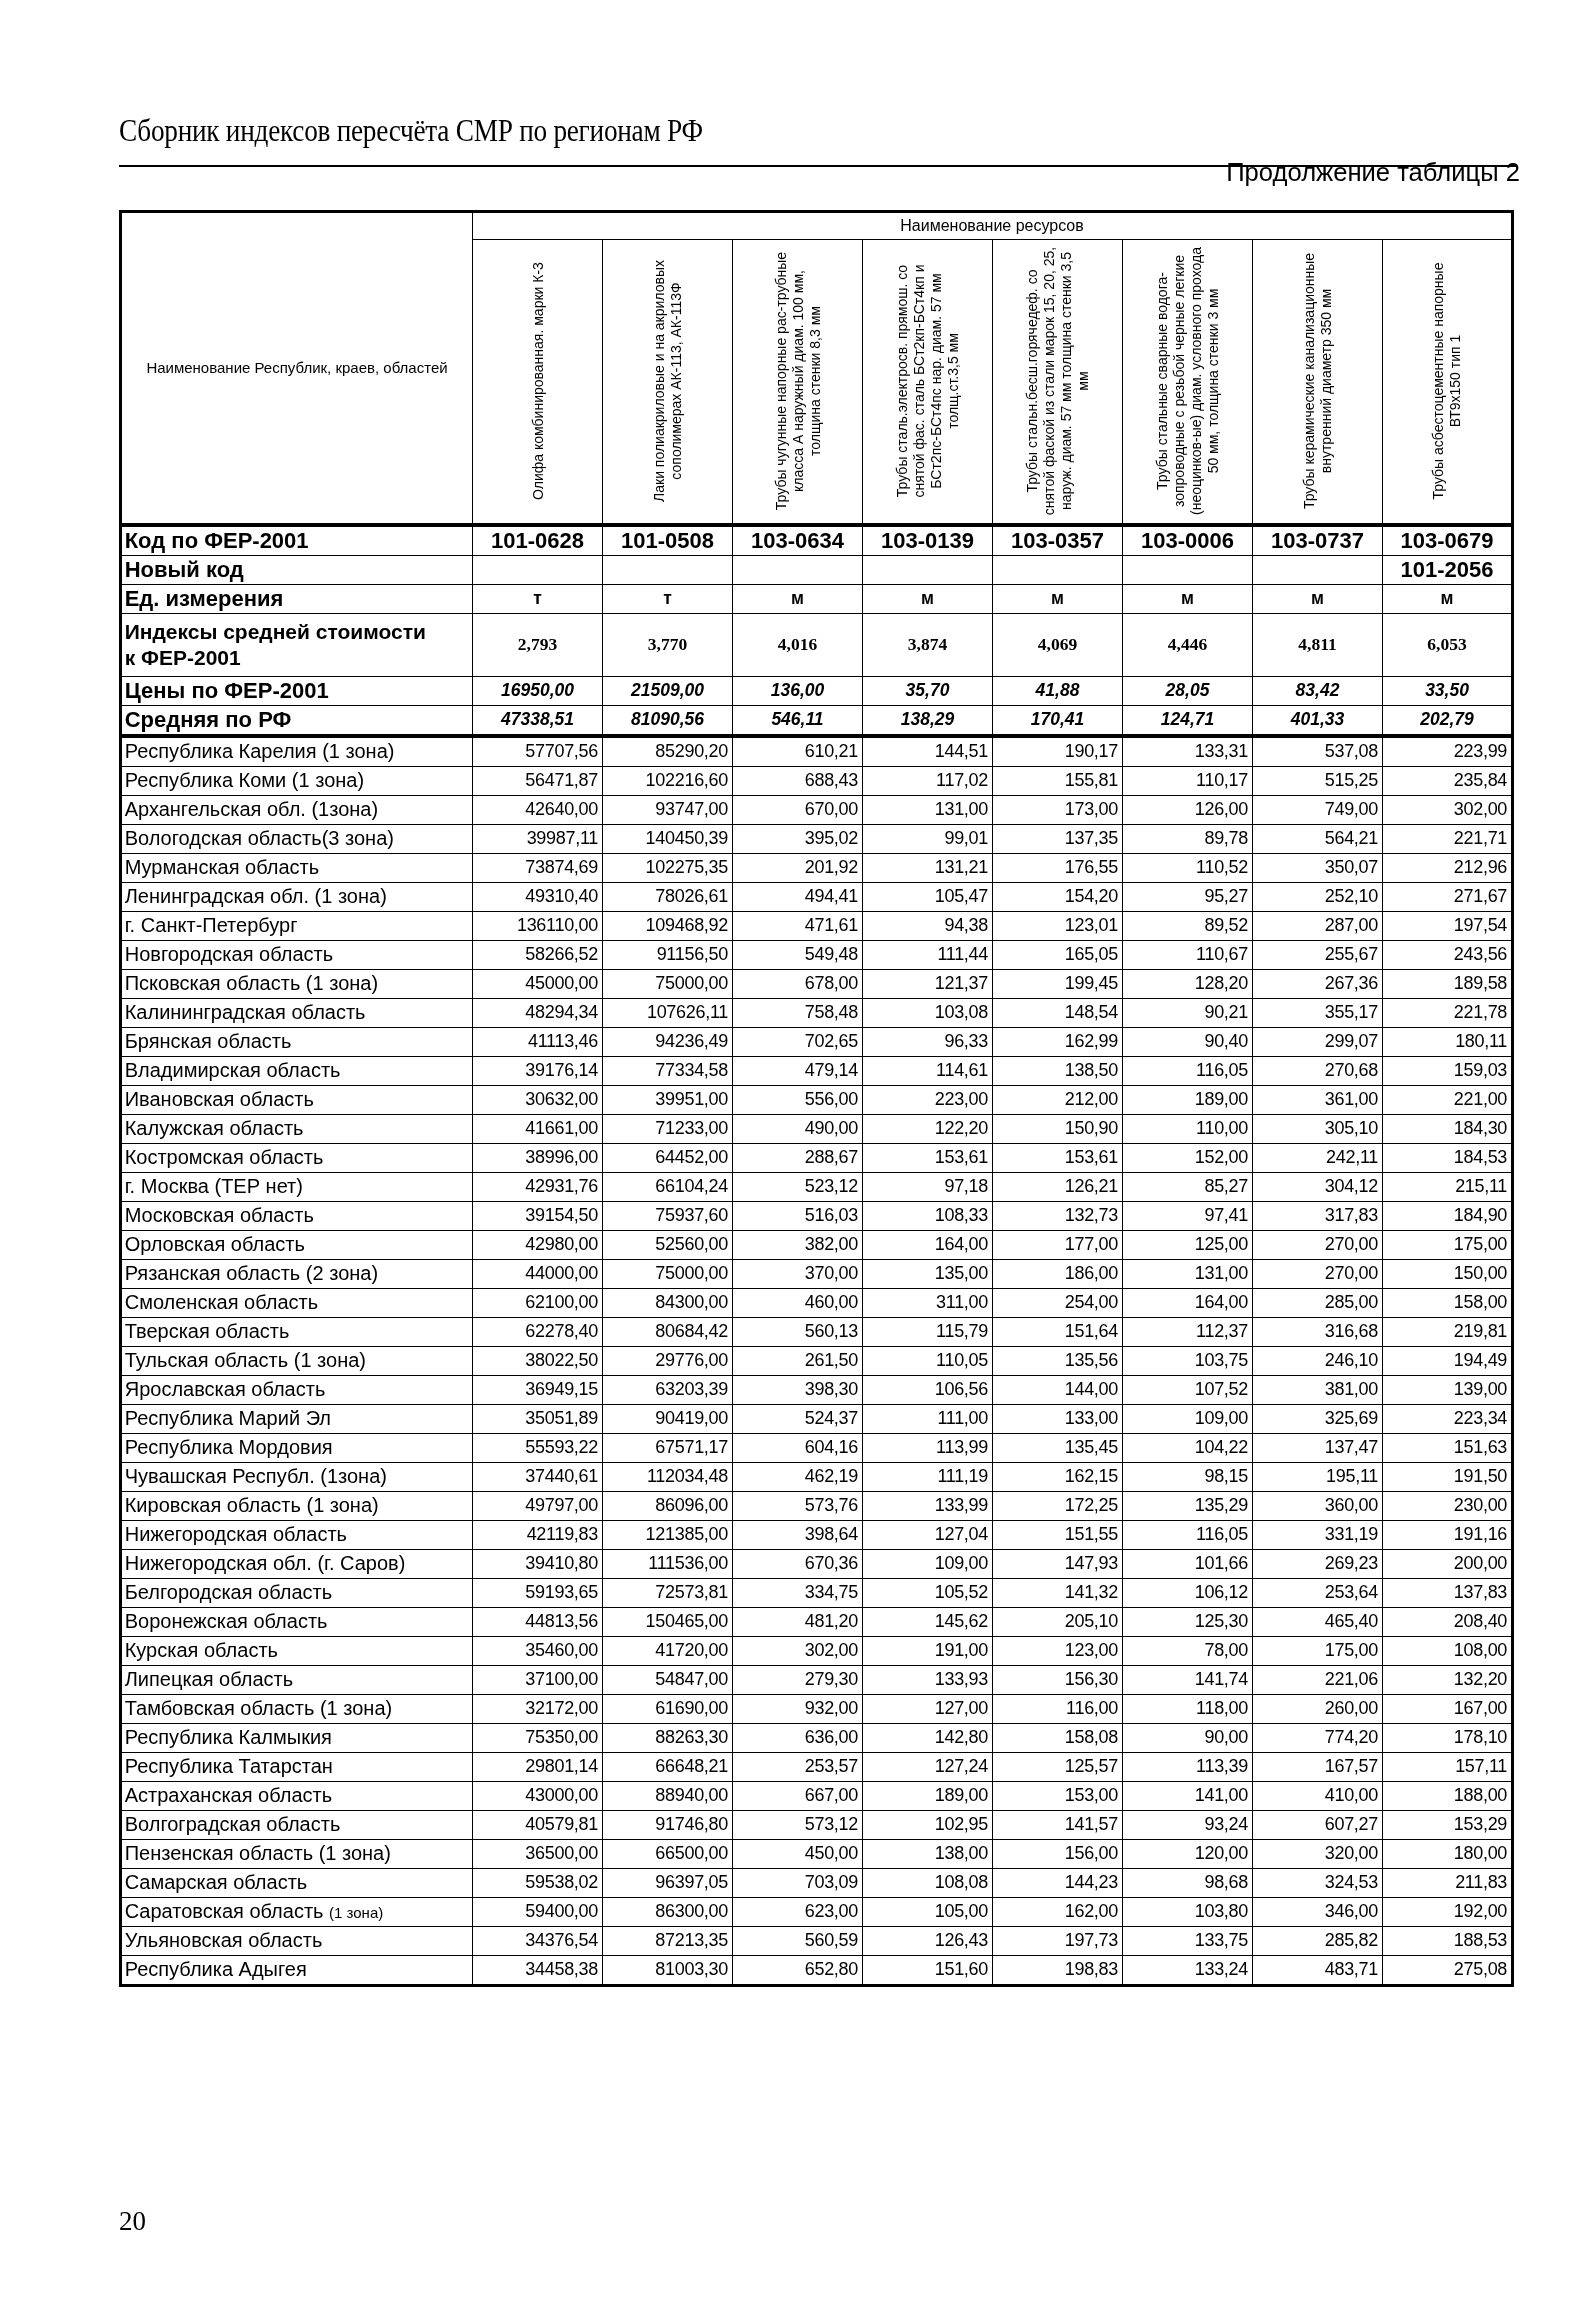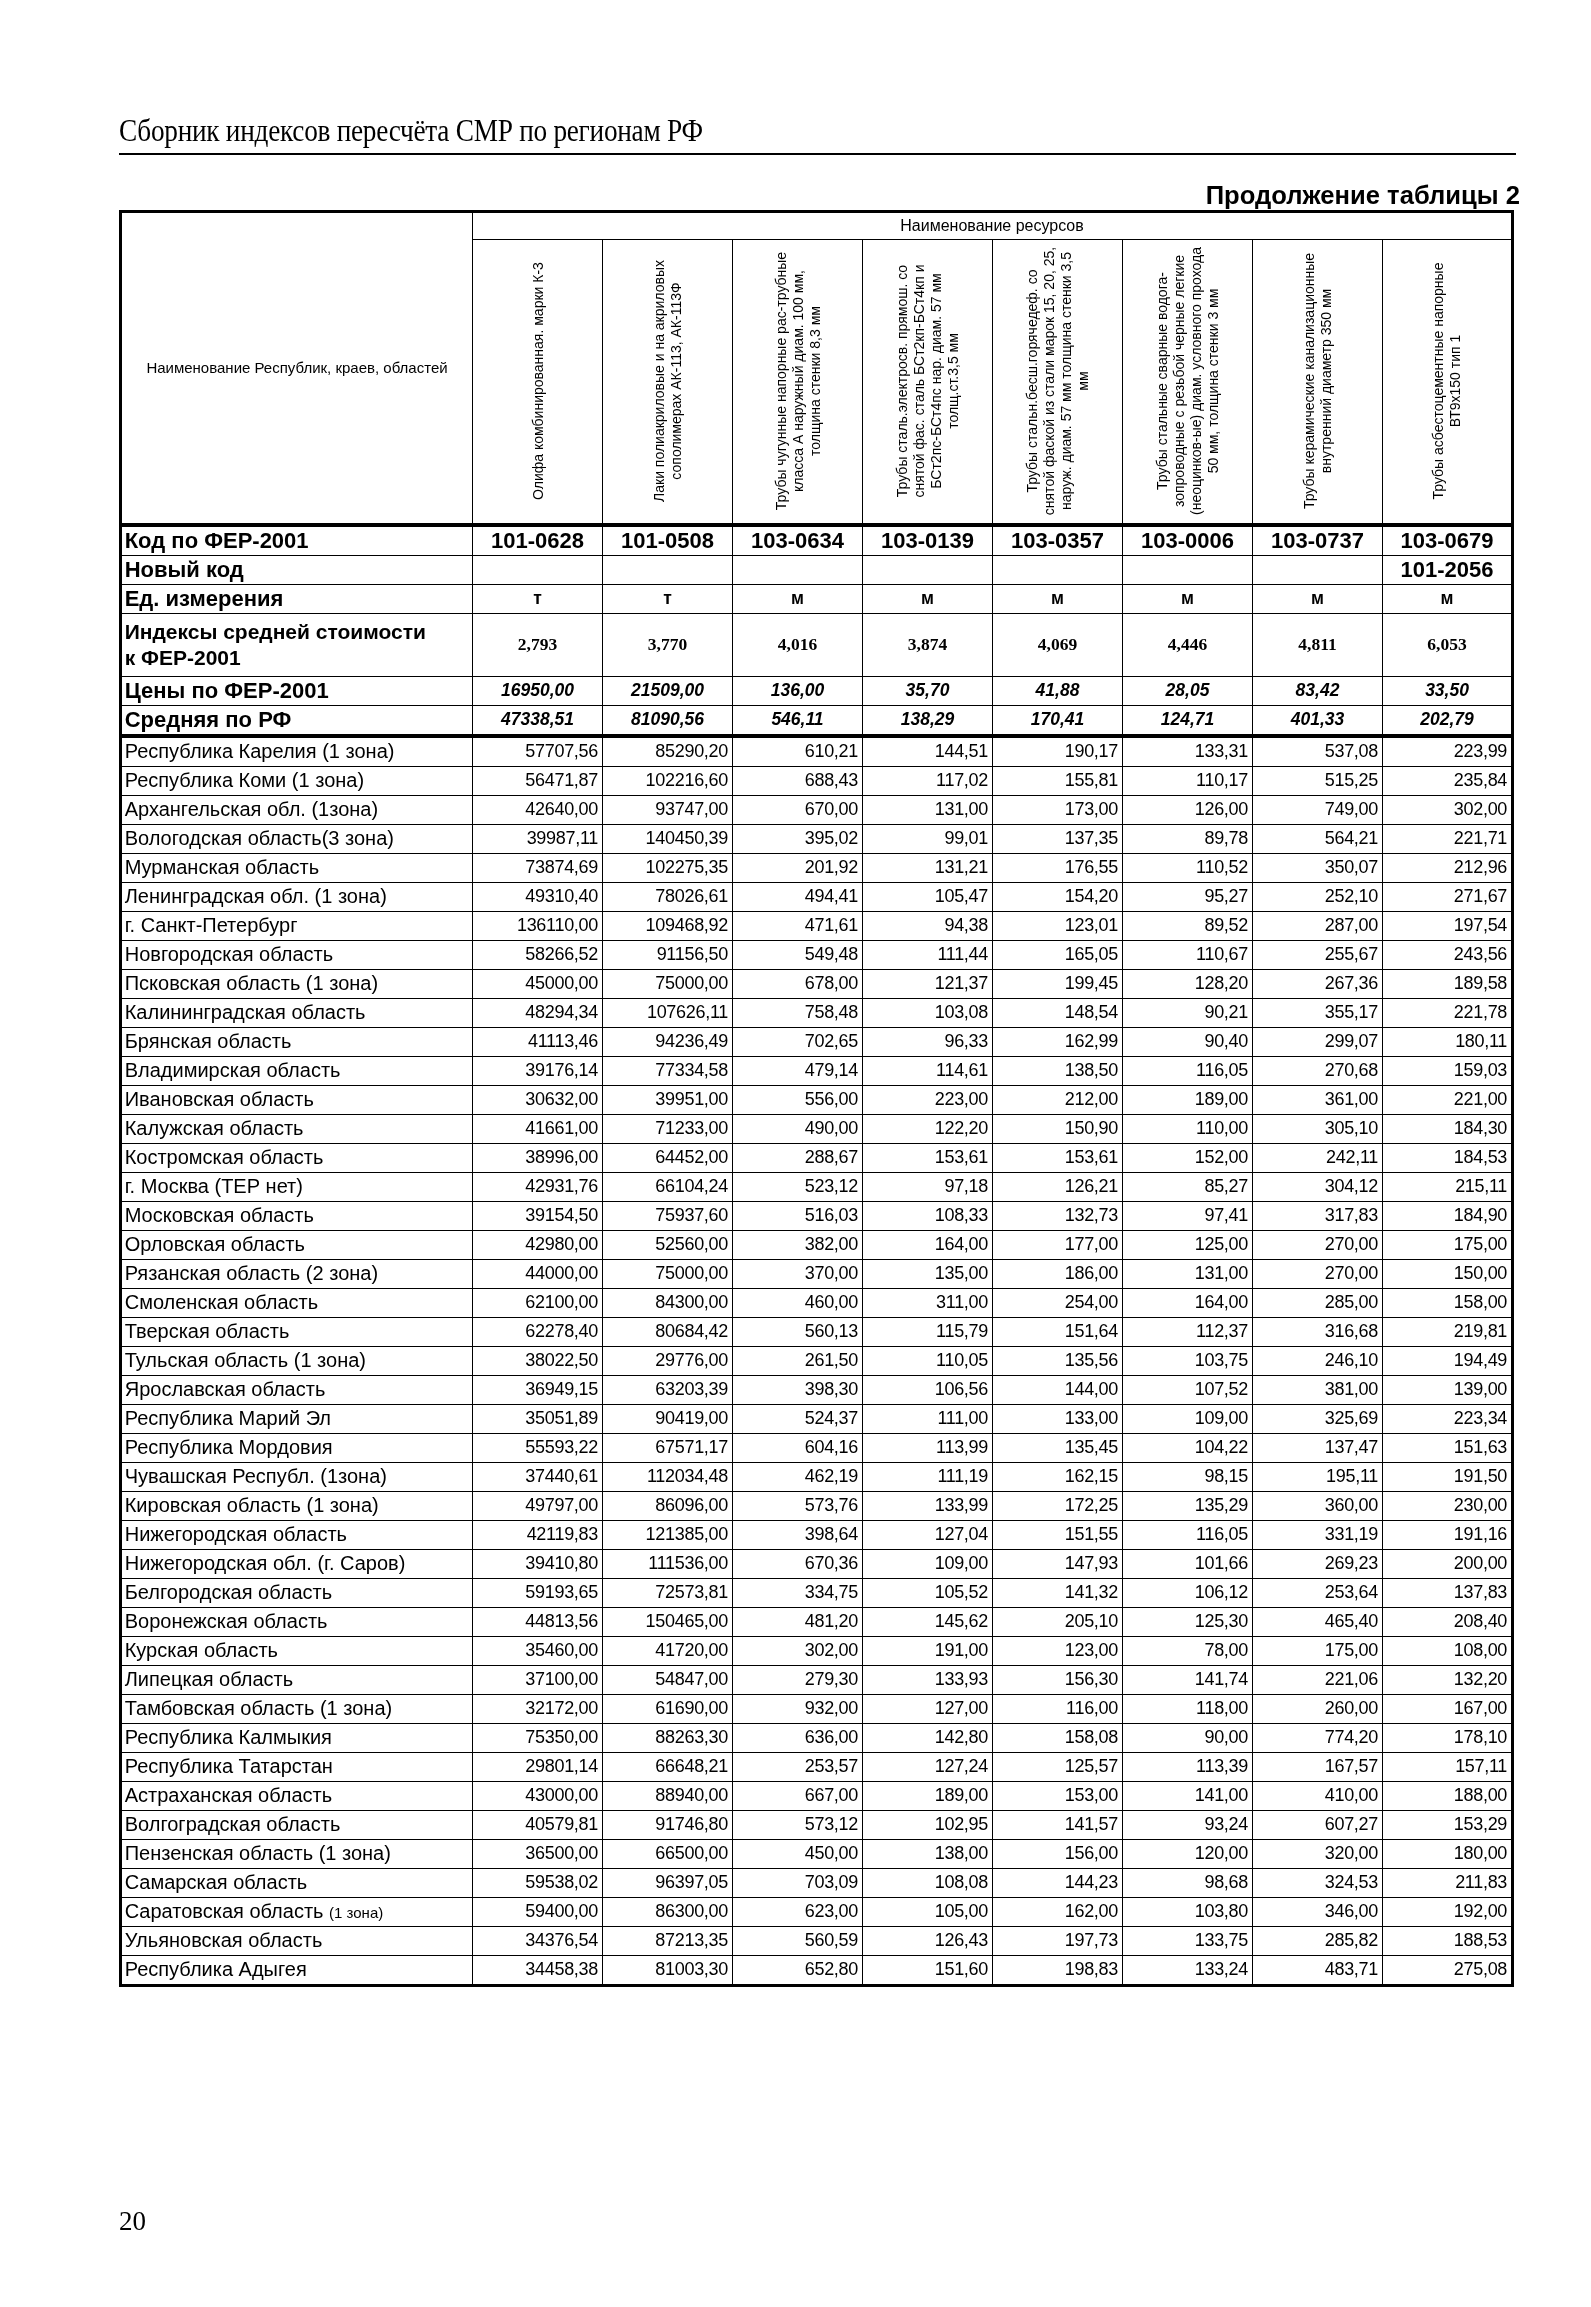--- a/index.html
+++ b/index.html
@@ -1,19 +1,19 @@
 <!DOCTYPE html>
 <html style="font-size:10.8px"><head>
 <meta charset="utf-8">
 <style>
   html, body { margin: 0; padding: 0; background: #ffffff; }
   body { width: 1591px; height: 2307px; position: relative; color: #000; font-family: "Liberation Sans", sans-serif; }
-  .page-header { position: absolute; left: 119px; top: 113px; width: 1397px; border-bottom: 2px solid #000; padding-bottom: 4px; }
+  .page-header { position: absolute; left: 119px; top: 113px; width: 1397px; border-bottom: 2px solid #000; padding-bottom: 16px; }
   .page-header .title { font-family: "Liberation Serif", serif; font-size: 31px; letter-spacing: -0.3px; transform: scaleX(0.88); transform-origin: left; display: inline-block; white-space: nowrap; }
-  .continuation { position: absolute; right: 71px; top: 181px; font-size: 25.6px; font-weight: bold; }
+  .continuation { position: absolute; right: 71px; top: 158px; font-size: 25.6px; font-weight: normal; }
   table.main { position: absolute; left: 119px; top: 210px; width: 1389px; border-collapse: collapse; table-layout: fixed; border: 3.4px solid #000; }
   table.main td, table.main th { border: 1.3px solid #000; padding: 0 4px; font-weight: normal; overflow: hidden; }
   col.c-name { width: 352px; }
   col.c-val { width: 130px; }
   th.region-head { font-size: 15px; vertical-align: middle; line-height: 19px; }
   th.group-head { height: 25.6px; font-size: 16px; text-align: center; vertical-align: middle; transform-origin: center; }
   th.vhead { height: 283px; padding: 0; position: relative; }
   th.vhead .vtext { position: absolute; left: 50%; top: 50%; width: 269px; transform: translate(-50%, -50%) rotate(-90deg); font-size: 14px; line-height: 17px; text-align: center; }
   tr.meta td { font-weight: bold; font-size: 22px; height: 28px; }
   tr.meta td.label { text-align: left; padding-left: 2.7px; }

